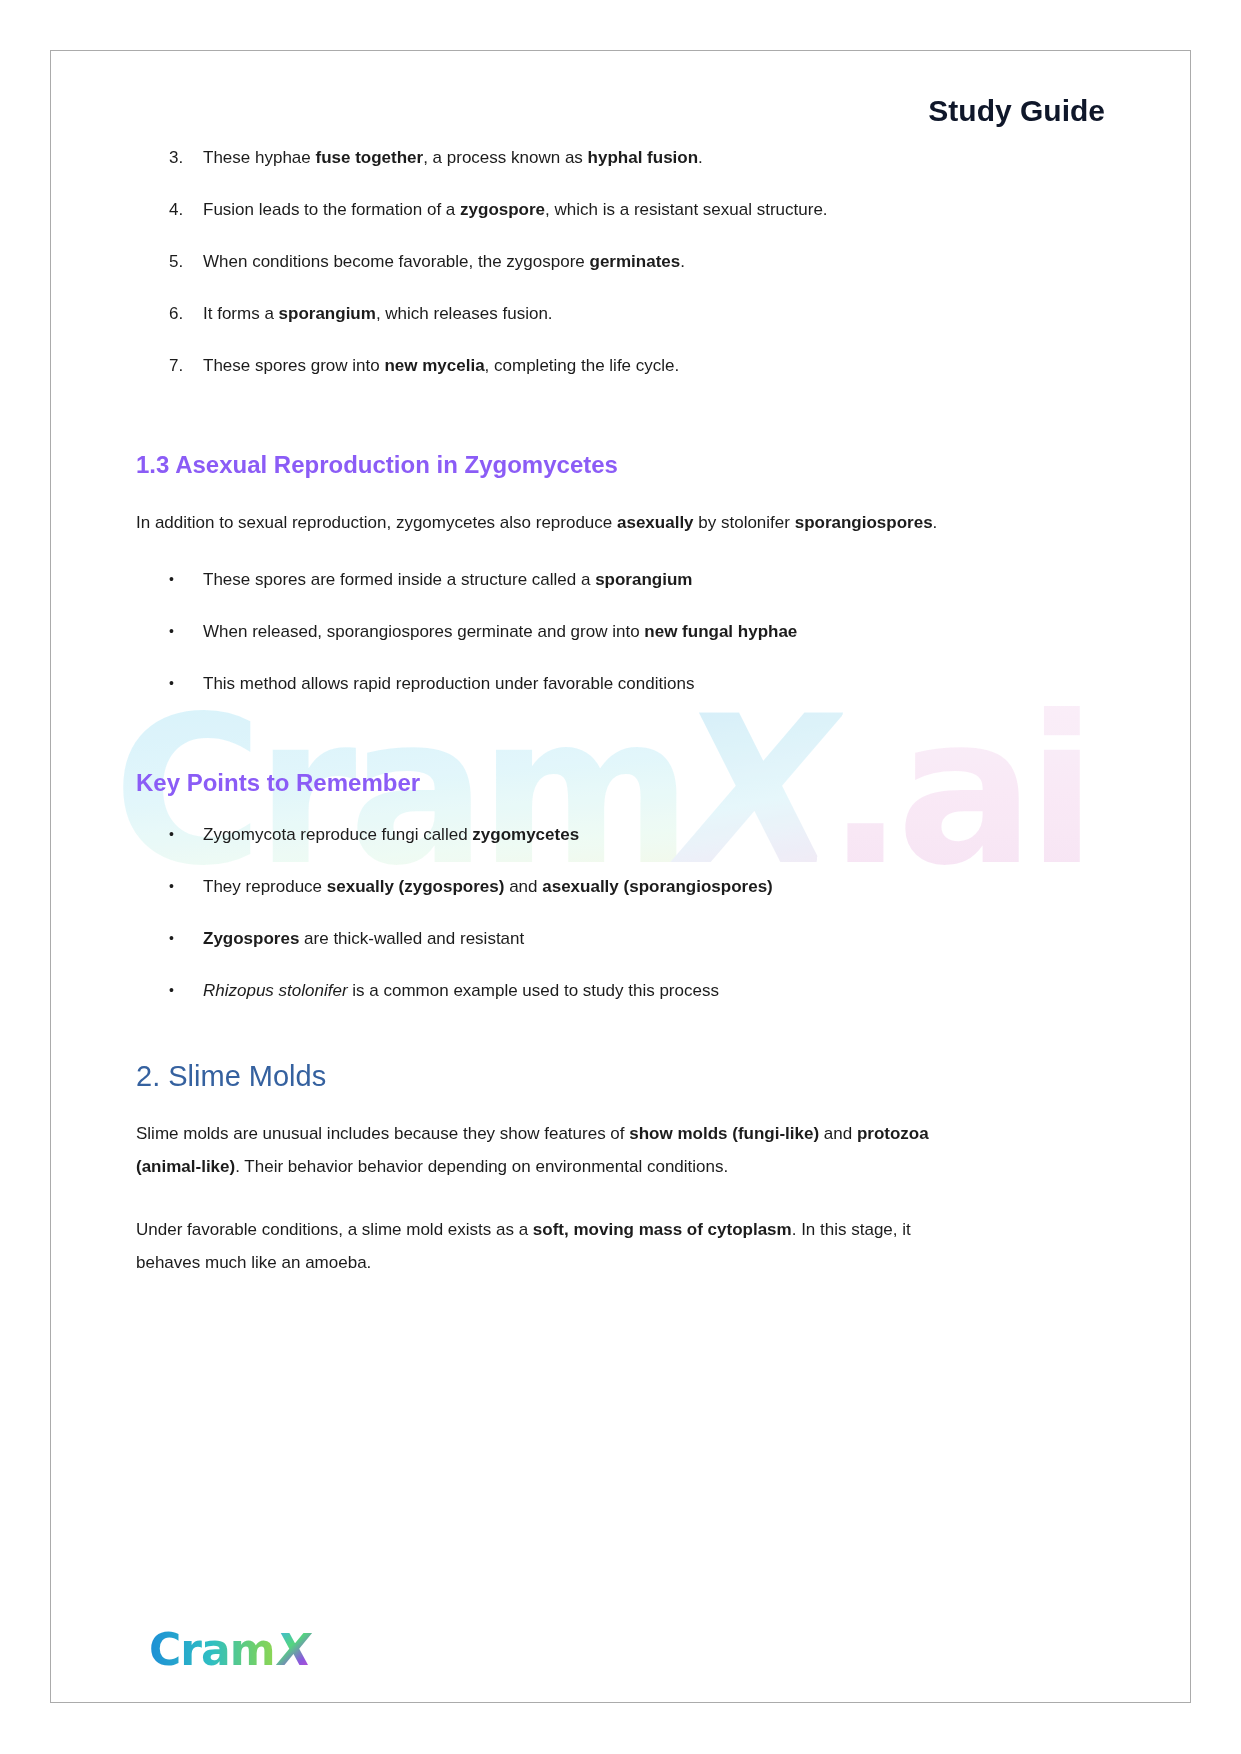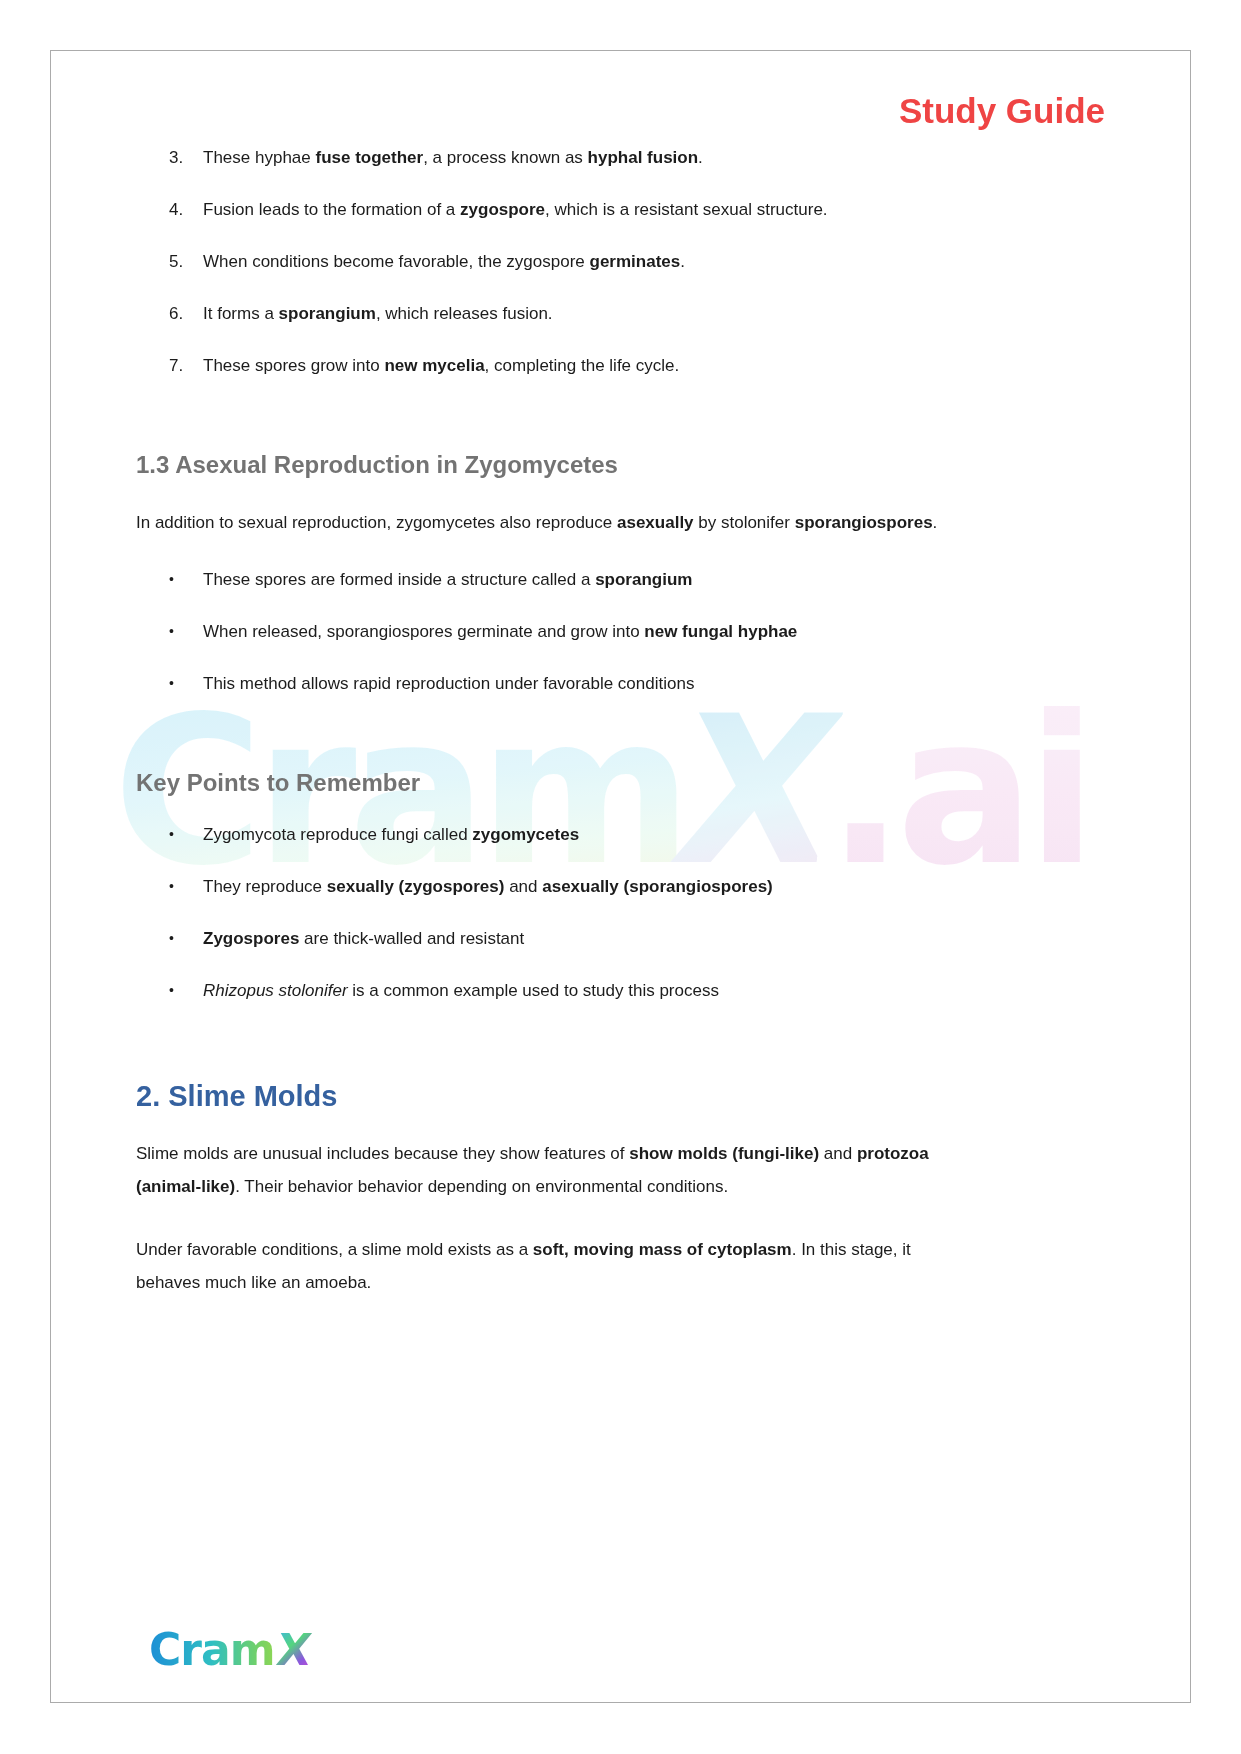--- a/index.html
+++ b/index.html
@@ -28,36 +28,36 @@
     -webkit-background-clip:text; background-clip:text; color:transparent;
   }
   .wm-cram { background-image:linear-gradient(175deg,#cfeffa 0%,#ddf5fb 45%,#ecfbf3 72%,#f5f6dd 100%); }
   .wm-x   { background-image:linear-gradient(168deg,#cdebf7 0%,#e2f6fb 55%,#f4e2f2 100%);
             display:inline-block; transform:skewX(-10deg); margin-left:-6px; }
   .wm-ai  { background-image:linear-gradient(180deg,#fbeef8 0%,#f5def2 100%); margin-left:-2px; }
   
   .content { position:relative; z-index:1; padding:0 85px; }
   .doc-title {
     margin:42px 0 18px 0; text-align:right;
-    font-size:35px; line-height:36px; font-weight:700; color:#ef4444;
+    font-size:30px; line-height:36px; font-weight:700; color:#0f172a;
   }
   .olist, .ulist { margin:0; }
   .li {
     display:flex; margin-left:33px; margin-bottom:31px;
     font-size:17px; line-height:21px;
   }
   .num, .bullet { width:34px; flex:none; }
   .bullet { font-size:14px; line-height:21px; }
   .h2 {
-    font-size:24px; line-height:30px; font-weight:700; color:#737373;
+    font-size:24px; line-height:30px; font-weight:700; color:#8b5cf6;
     margin:74px 0 26px 0;
   }
   .h1 {
-    font-size:29px; line-height:34px; font-weight:700; color:#35619F;
-    margin:78px 0 24px 0;
+    font-size:29px; line-height:34px; font-weight:400; color:#35619F;
+    margin:58px 0 24px 0;
   }
   .p {
     font-size:17px; line-height:33px; margin:0 0 30px 0;
     max-width:822px;
   }
   .b { font-weight:700; }
   .i { font-style:italic; }
   
   .logo {
     position:absolute; left:98px; bottom:30px; z-index:1;

